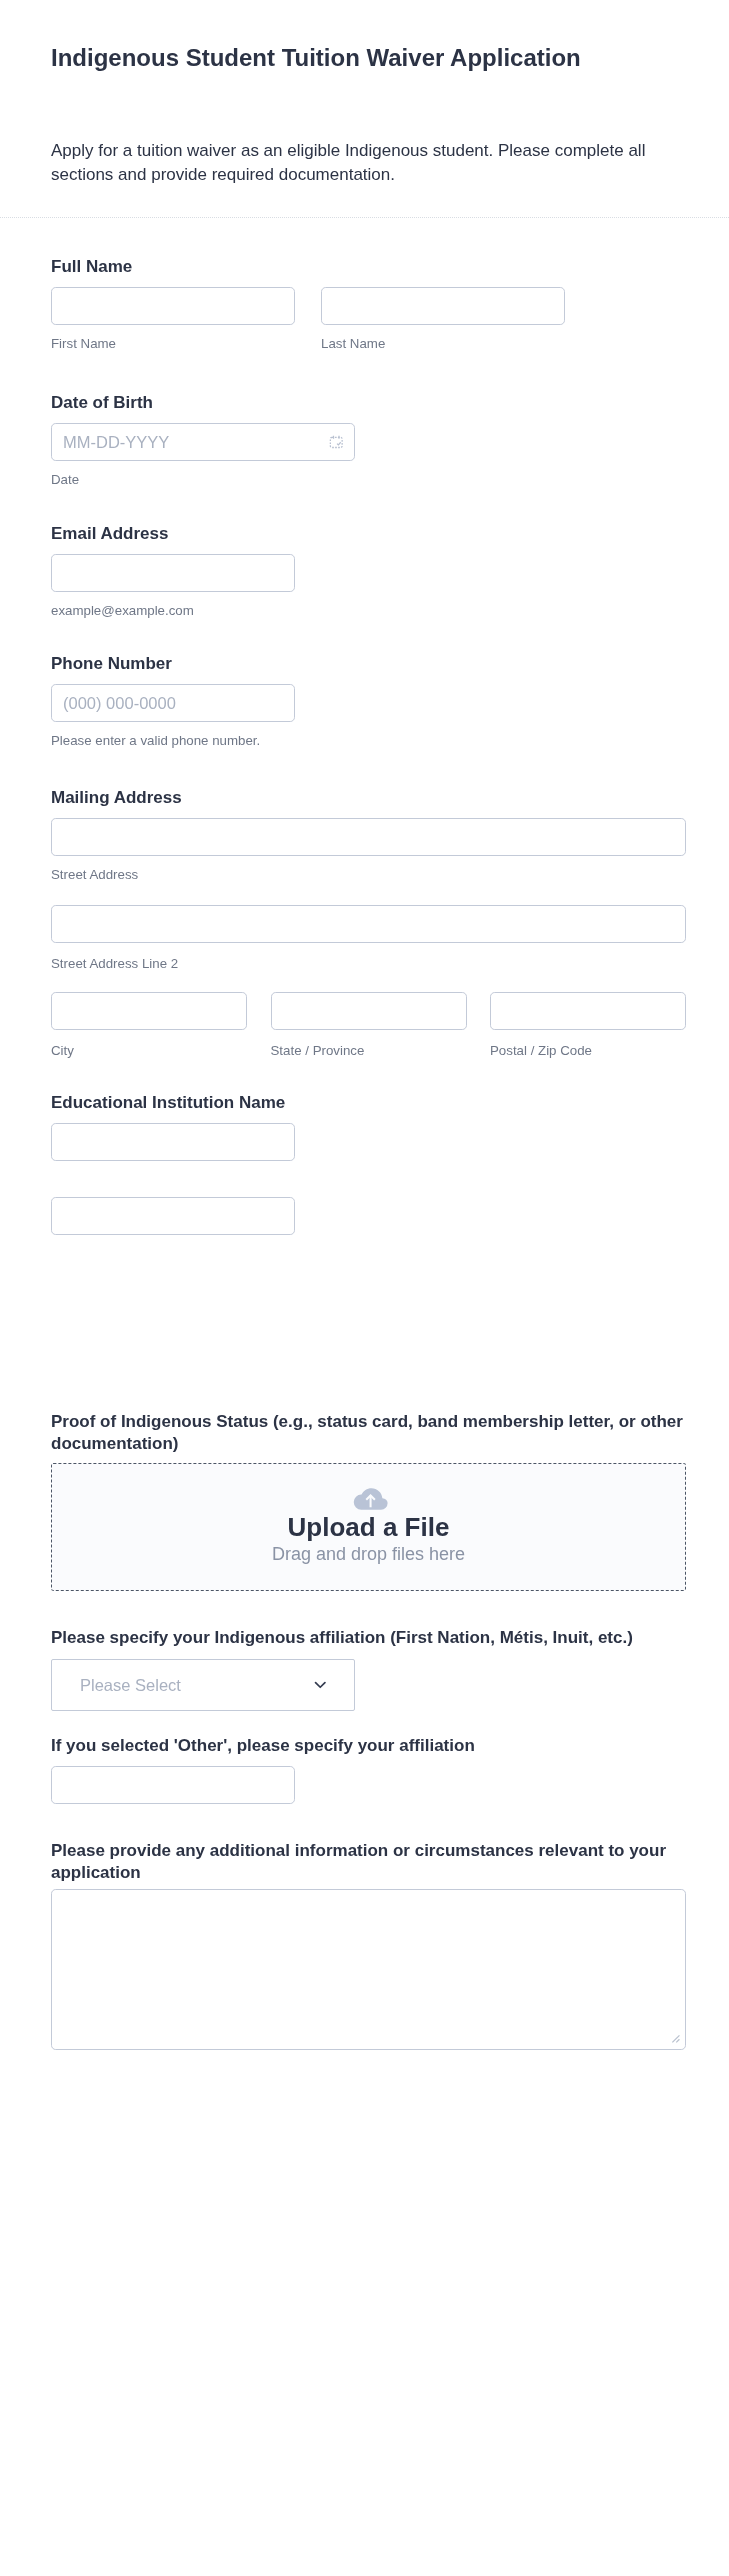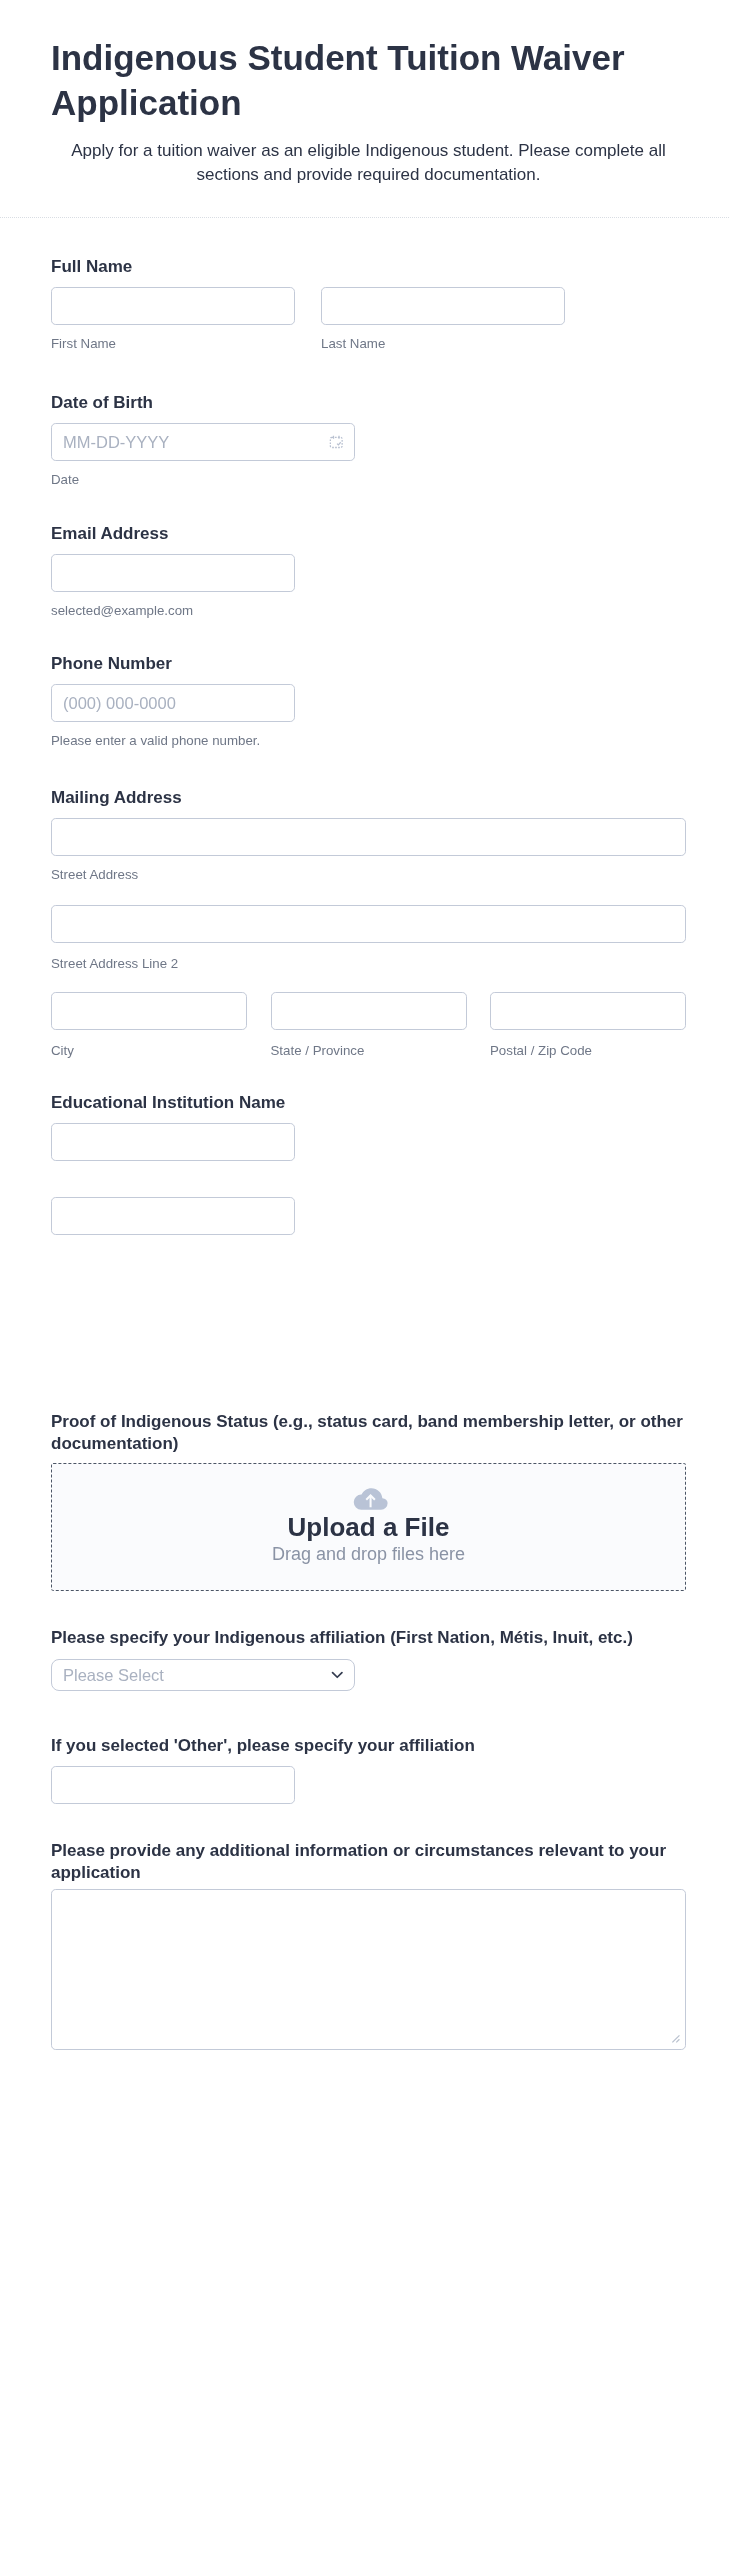--- a/index.html
+++ b/index.html
@@ -3,22 +3,22 @@
 <meta charset="utf-8">
 <style>
   html,body{margin:0;padding:0;background:#ffffff;}
   .page{
     position:relative;width:729px;height:2576px;background:#fff;overflow:hidden;
     font-family:"Liberation Sans",sans-serif;color:var(--label,#2c3345);
   }
   .abs{position:absolute;left:51px;width:635px;}
 
   
-  .form-title{margin:0;font-size:35px;line-height:45px;font-weight:700;color:var(--label,#2c3345);}
-  .form-subtitle{margin:0;font-size:17px;line-height:24px;font-weight:400;color:var(--label,#2c3345);text-align:center;}
+  .form-title{margin:0;font-size:24px;line-height:45px;font-weight:700;color:var(--label,#2c3345);}
+  .form-subtitle{margin:0;font-size:17px;line-height:24px;font-weight:400;color:var(--label,#2c3345);}
   .divider{position:absolute;left:0;top:217px;width:729px;height:0;border-top:1.6px dotted var(--divider,#d9dde3);}
 
   
   .label{font-size:17px;line-height:22px;font-weight:700;color:var(--label,#2c3345);margin:0 0 9.4px 0;}
   .input{
     box-sizing:border-box;height:38px;border:0.8px solid var(--input-border,#c3cad8);
     border-radius:4.7px;background:#fff;font-family:"Liberation Sans",sans-serif;
     font-size:16.5px;color:#2c3345;padding:0 11px;outline:none;display:block;
   }
   .input::placeholder{color:var(--placeholder,#a9b1c0);opacity:1;}
@@ -33,23 +33,23 @@
   .sub17{margin-top:13.3px;}
   .sub16{margin-top:12.5px;}
 
   
   .inputwrap{position:relative;width:304px;}
   .inputwrap .input{width:100%;}
   .cal-icon{position:absolute;right:11px;top:50%;transform:translateY(-50%);pointer-events:auto;}
 
   
   .select{
-    box-sizing:border-box;width:304px;height:32px;border:0.8px solid var(--input-border,#c3cad8);
-    border-radius:8px;background:#fff;display:flex;align-items:center;justify-content:space-between;
-    padding:0 11px;cursor:pointer;
+    box-sizing:border-box;width:304px;height:52px;border:0.8px solid var(--input-border,#c3cad8);
+    border-radius:2px;background:#fff;display:flex;align-items:center;justify-content:space-between;
+    padding:0 28px;cursor:pointer;
   }
   .select .sel-text{font-size:16.5px;color:var(--placeholder,#a9b1c0);}
 
   
   .upload-box{
     box-sizing:border-box;width:635px;height:128px;margin-top:7.8px;
     border:0.8px dashed var(--upload-border,#4b5565);border-radius:2.4px;
     background:var(--upload-bg,#fafbfd);
     display:flex;flex-direction:column;align-items:center;padding-top:22px;cursor:pointer;
   }
@@ -98,21 +98,21 @@
         <line x1="14" y1="2.5" x2="14" y2="6.5" stroke="#b9c1d1" stroke-width="1.6"></line>
         <polyline points="11.5,12.5 13.2,14.2 16.2,10.8" fill="none" stroke="#b9c1d1" stroke-width="1.6"></polyline>
       </svg>
     </div>
     <div class="sublabel">Date</div>
   </section>
 
   <section class="abs" style="top:523px;">
     <div class="label">Email Address</div>
     <input type="text" class="input half" style="">
-    <div class="sublabel">selected@example.com</div>
+    <div class="sublabel">example@example.com</div>
   </section>
 
   <section class="abs" style="top:653px;">
     <div class="label">Phone Number</div>
     <input type="text" class="input half" placeholder="(000) 000-0000" style="">
     <div class="sublabel">Please enter a valid phone number.</div>
   </section>
 
   <section class="abs" style="top:787px;">
     <div class="label">Mailing Address</div>

